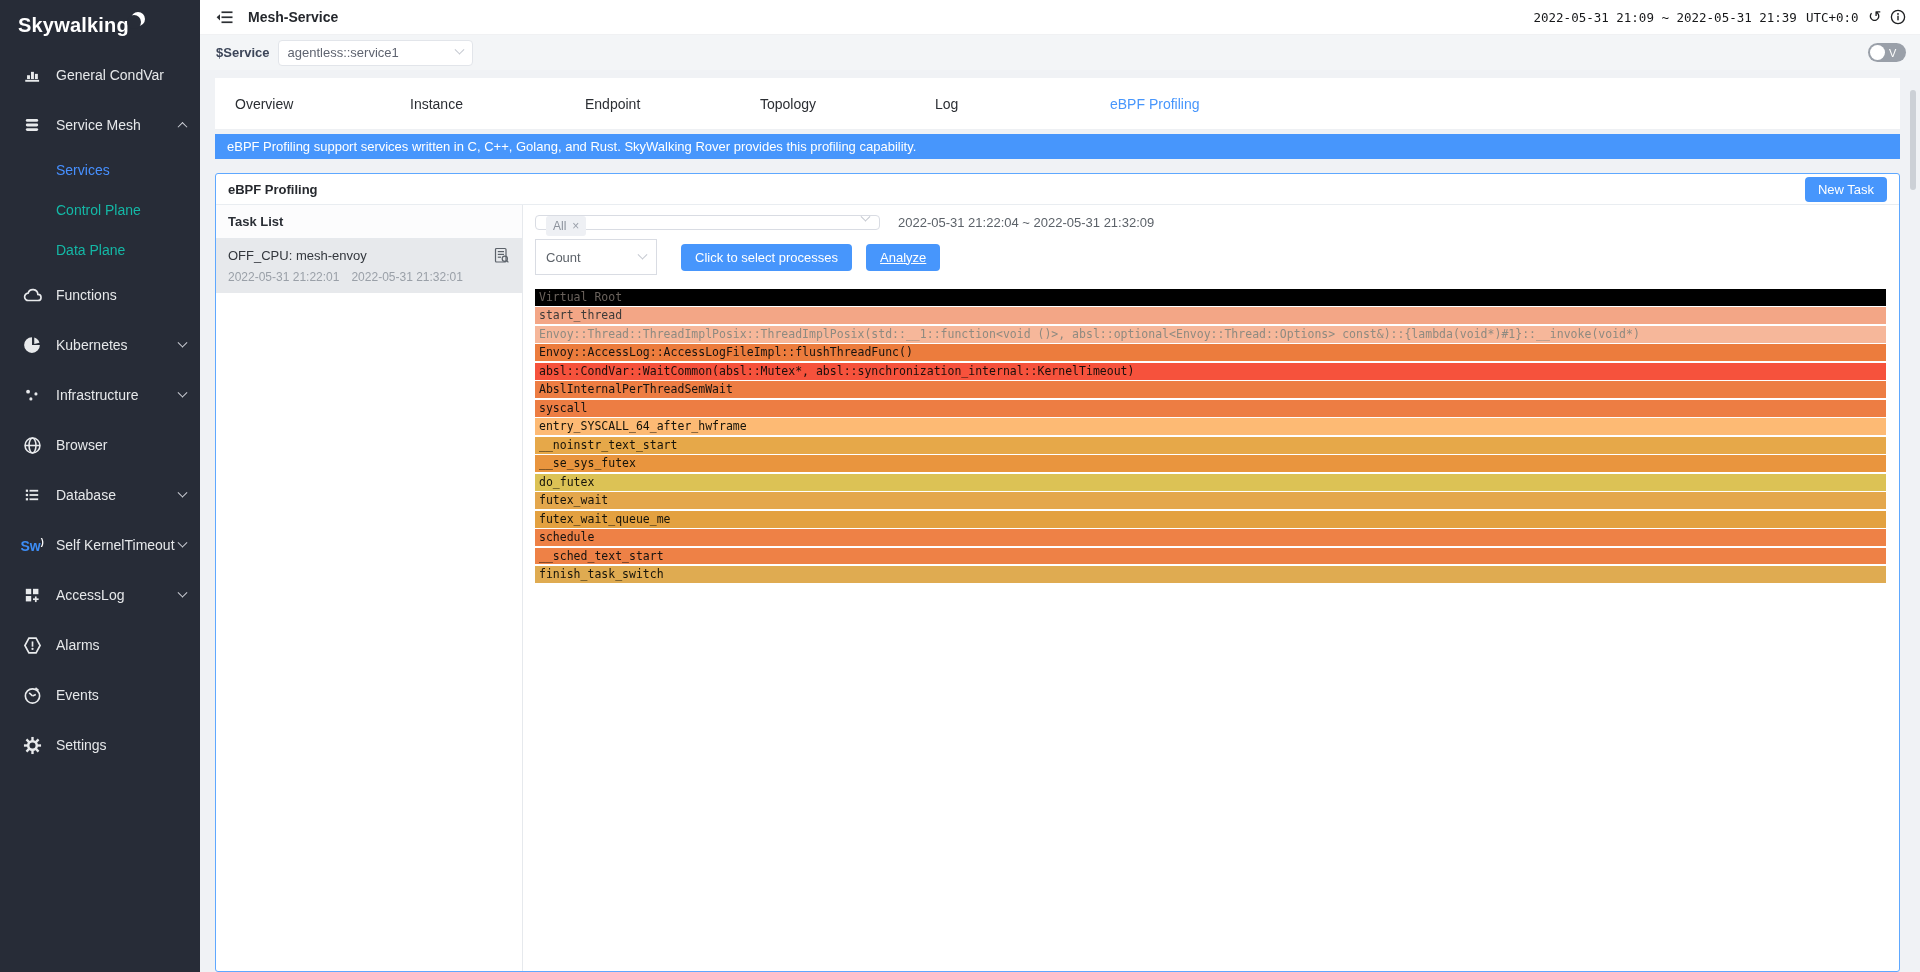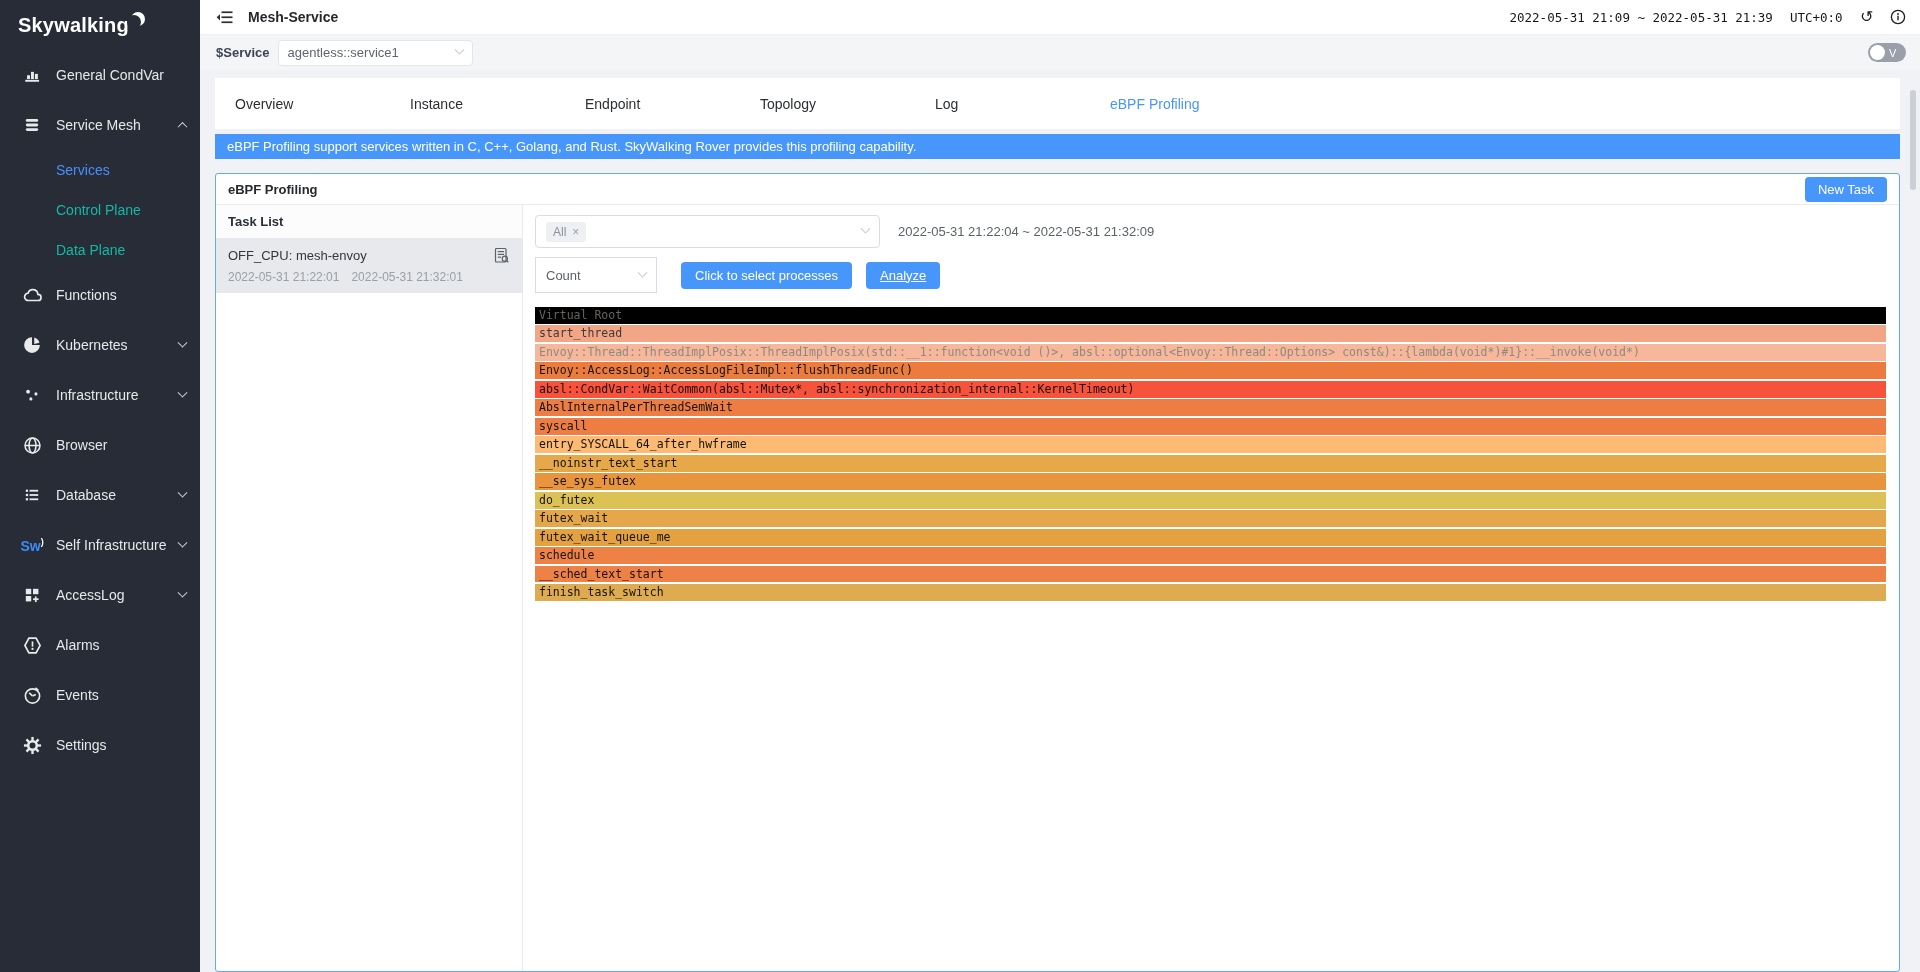--- a/index.html
+++ b/index.html
@@ -25,21 +25,21 @@
   .sw-mini sup { color:#fff; font-size:9px; }
   .chev { width:7px; height:7px; border-right:1.4px solid #cfd2d8; border-bottom:1.4px solid #cfd2d8; margin-left:auto; }
   .chev-down { transform:rotate(45deg) translate(-2px,-2px); }
   .chev-up { transform:rotate(225deg) translate(-1px,-1px); }
 
   
   .main { flex:1; display:flex; flex-direction:column; height:972px; min-width:0; }
   .topbar { height:35px; background:#fff; border-bottom:1px solid #f0f1f3; display:flex; align-items:center; padding:0 14px 0 16px; flex-shrink:0; }
   .fold-icon { margin-right:14px; display:flex; cursor:pointer; }
   .page-title { font-size:14px; font-weight:bold; color:#24272c; }
-  .topbar-right { margin-left:auto; display:flex; align-items:center; gap:17px; }
+  .topbar-right { margin-left:auto; display:flex; align-items:center; gap:9px; }
   .time-text { font-family:"DejaVu Sans Mono", monospace; font-size:12.5px; color:#17181a; }
   .refresh-glyph { font-size:16px; color:#1d1e20; line-height:1; cursor:pointer; transform:scaleX(-1); }
 
   .servicebar { height:35px; background:#f3f5f7; display:flex; align-items:center; padding:0 14px 0 16px; flex-shrink:0; }
   .svc-label { font-size:13px; font-weight:bold; color:#3c4558; margin-right:8px; }
   .svc-select { width:195px; height:26px; background:#fff; border:1px solid #e2e5ea; border-radius:4px;
                 display:flex; align-items:center; padding:0 9px; font-size:13px; color:#5f6470; cursor:pointer; }
   .svc-select .chev { border-color:#c3c7cf; }
   .toggle { margin-left:auto; width:38px; height:19px; border-radius:10px; background:#9aa0a9;
             display:flex; align-items:center; padding:0 2px; cursor:pointer; }
@@ -66,21 +66,21 @@
   .task-col { width:307px; border-right:1px solid #e6e9ed; flex-shrink:0; }
   .tl-header { height:34px; line-height:34px; padding-left:12px; font-size:13px; font-weight:bold; color:#2b2f36;
                border-bottom:1px solid #e6e9ed; background:#fcfcfd; }
   .task { background:#e7e9ec; padding:8px 12px 9px; cursor:pointer; }
   .task-name-row { display:flex; align-items:center; font-size:13px; color:#33373d; }
   .task-times { margin-top:6px; font-size:12px; color:#9aa0a8; display:flex; gap:12px; }
   .doc-icon { margin-left:auto; display:flex; cursor:pointer; }
 
   .analyze-col { flex:1; padding:10px 13px 0 12px; min-width:0; }
   .filter-row { display:flex; align-items:center; }
-  .multi-select { width:345px; height:33px; border:1px solid #d9dce3; border-radius:4px; display:flex; align-items:center; padding:0 10px; cursor:pointer; }
+  .multi-select { width:345px; height:15px; border:1px solid #d9dce3; border-radius:4px; display:flex; align-items:flex-start; padding:0 10px; cursor:pointer; }
   .tag { background:#eef0f4; border-radius:3px; padding:3px 7px; font-size:12px; color:#8b919b; display:flex; align-items:center; gap:6px; }
   .tag-x { color:#9aa0aa; font-size:12px; cursor:pointer; }
   .multi-select .chev { border-color:#c3c7cf; }
   .range-text { margin-left:18px; font-size:13px; color:#5c6269; }
   .ctl-row { margin-top:9px; display:flex; align-items:center; }
   .count-select { width:122px; height:29px; border:1px solid #d9dce3; border-radius:0; display:flex; align-items:center;
                   padding:17px 10px; font-size:13px; color:#5c6269; cursor:pointer; }
   .count-select .chev { border-color:#c3c7cf; }
   .btn-processes { margin-left:24px; }
   .btn-analyze { margin-left:14px;text-decoration:underline; }
@@ -203,21 +203,21 @@
           </svg>
       </span>
       <span class="s-label">Database</span>
       <span class="chev chev-down"></span>
     </div>
 
     <div class="s-item">
       <span class="s-icon">
           <span class="sw-mini">Sw<sup>)</sup></span>
         </span>
-      <span class="s-label">Self Infrastructure</span>
+      <span class="s-label">Self KernelTimeout</span>
       <span class="chev chev-down"></span>
     </div>
 
     <div class="s-item">
       <span class="s-icon">
         <svg width="18" height="18" viewBox="0 0 16 16">
             <g fill="#e8eaec">
               <rect x="2.5" y="2.5" width="4.8" height="4.8"></rect>
               <rect x="8.9" y="2.5" width="4.8" height="4.8"></rect>
               <rect x="2.5" y="8.9" width="4.8" height="4.8"></rect>

